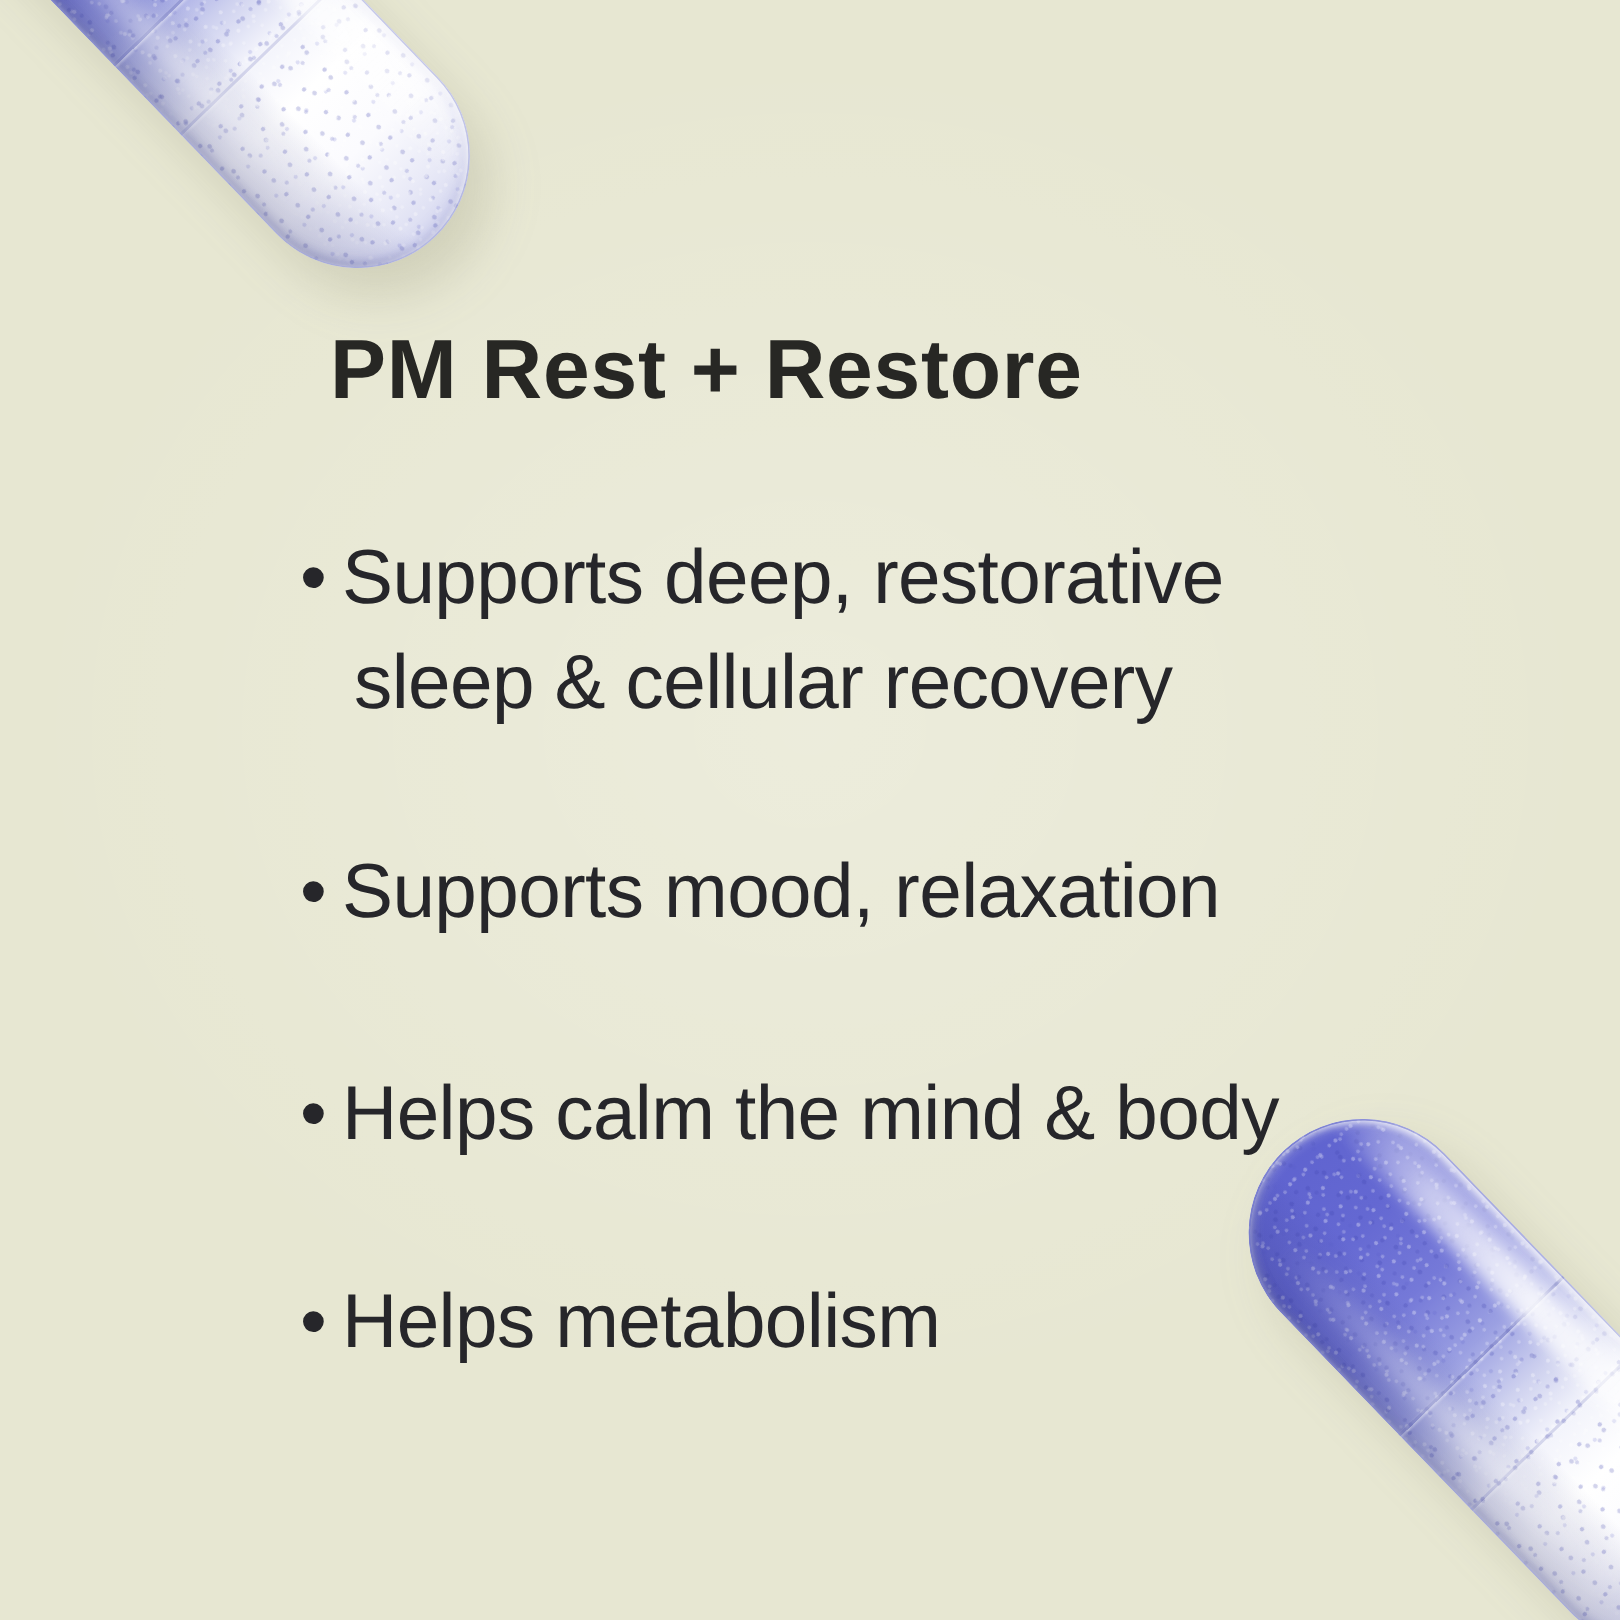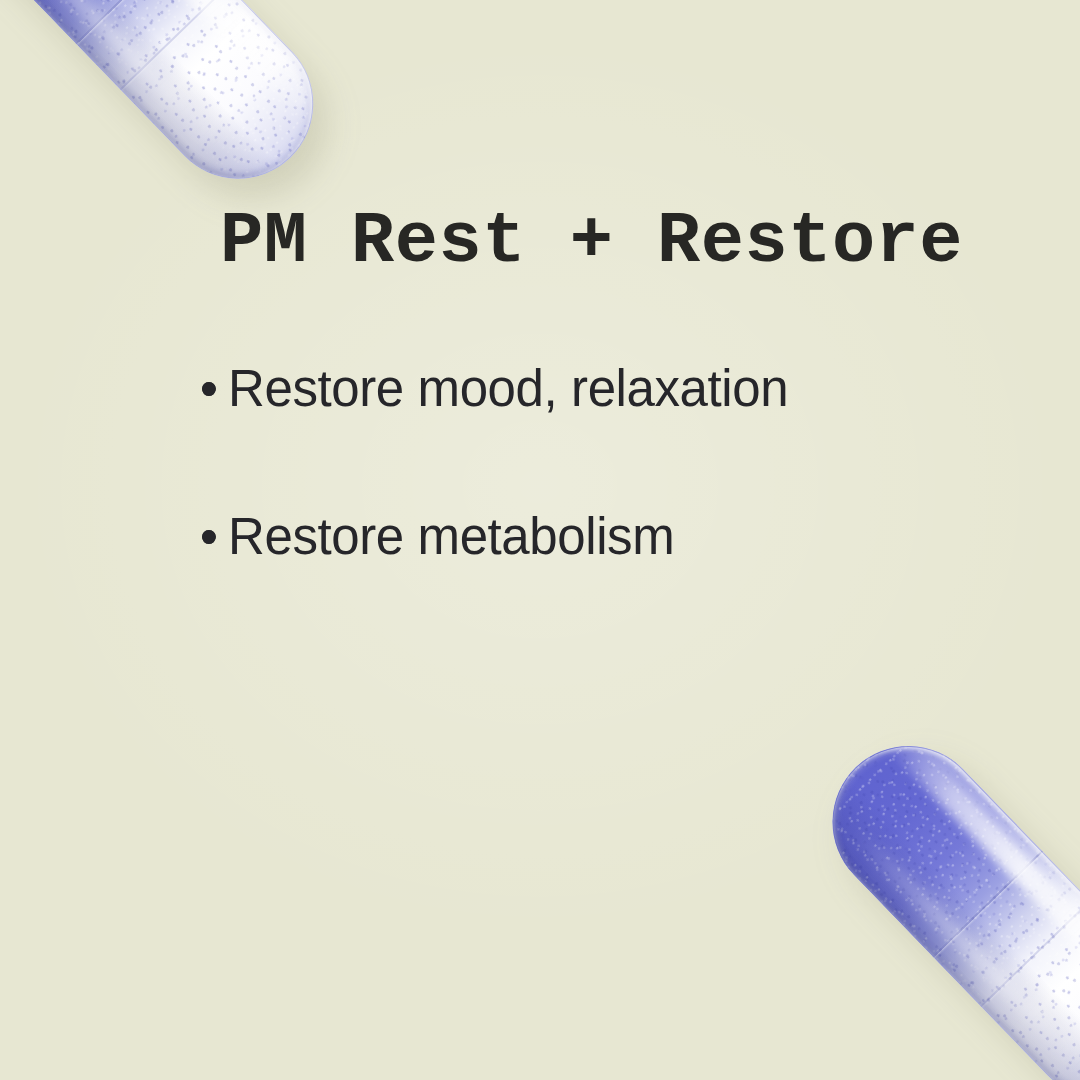--- a/index.html
+++ b/index.html
@@ -192,26 +192,26 @@
 
   
   #content {
     position: absolute;
     left: 196px;
     top: 206px;
     width: 730px;
   }
 
   #page-title {
-    font-family: Liberation Mono, monospace;
-    font-size: 72px;
+    font-family: Liberation Sans, sans-serif;
+    font-size: 56px;
     line-height: 1.0;
     color: #272724;
     letter-spacing: 0.5px;
-    margin: 0 0 0 24px;
+    margin: 12px 0 0 24px;
     white-space: nowrap;
   }
 
   #benefits-list {
     list-style: none;
     margin: 0;
     padding: 0;
   }
 
   .benefit-item {
@@ -280,32 +280,35 @@
   </div>
 
   <div id="content">
 
     <h1 id="page-title" style="color: rgb(39, 39, 36);">PM Rest + Restore</h1>
 
     <ul id="benefits-list">
 
       <li class="benefit-item" id="item-0" style="color: rgb(38, 38, 42);">
         <span class="benefit-bullet" style="color: rgb(38, 38, 42);">•</span>
+        <span>Supports deep, restorative</span>
+        <span class="benefit-line2">sleep &amp; cellular recovery</span>
       </li>
 
       <li class="benefit-item" id="item-1" style="color: rgb(38, 38, 42);">
         <span class="benefit-bullet" style="color: rgb(38, 38, 42);">•</span>
-        <span>Restore mood, relaxation</span>
+        <span>Supports mood, relaxation</span>
       </li>
 
       <li class="benefit-item" id="item-2" style="color: rgb(38, 38, 42);">
         <span class="benefit-bullet" style="color: rgb(38, 38, 42);">•</span>
+        <span>Helps calm the mind &amp; body</span>
       </li>
 
       <li class="benefit-item" id="item-3" style="color: rgb(38, 38, 42);">
         <span class="benefit-bullet" style="color: rgb(38, 38, 42);">•</span>
-        <span>Restore metabolism</span>
+        <span>Helps metabolism</span>
       </li>
 
     </ul>
   </div>
 
 </div>
 
 </body></html>

